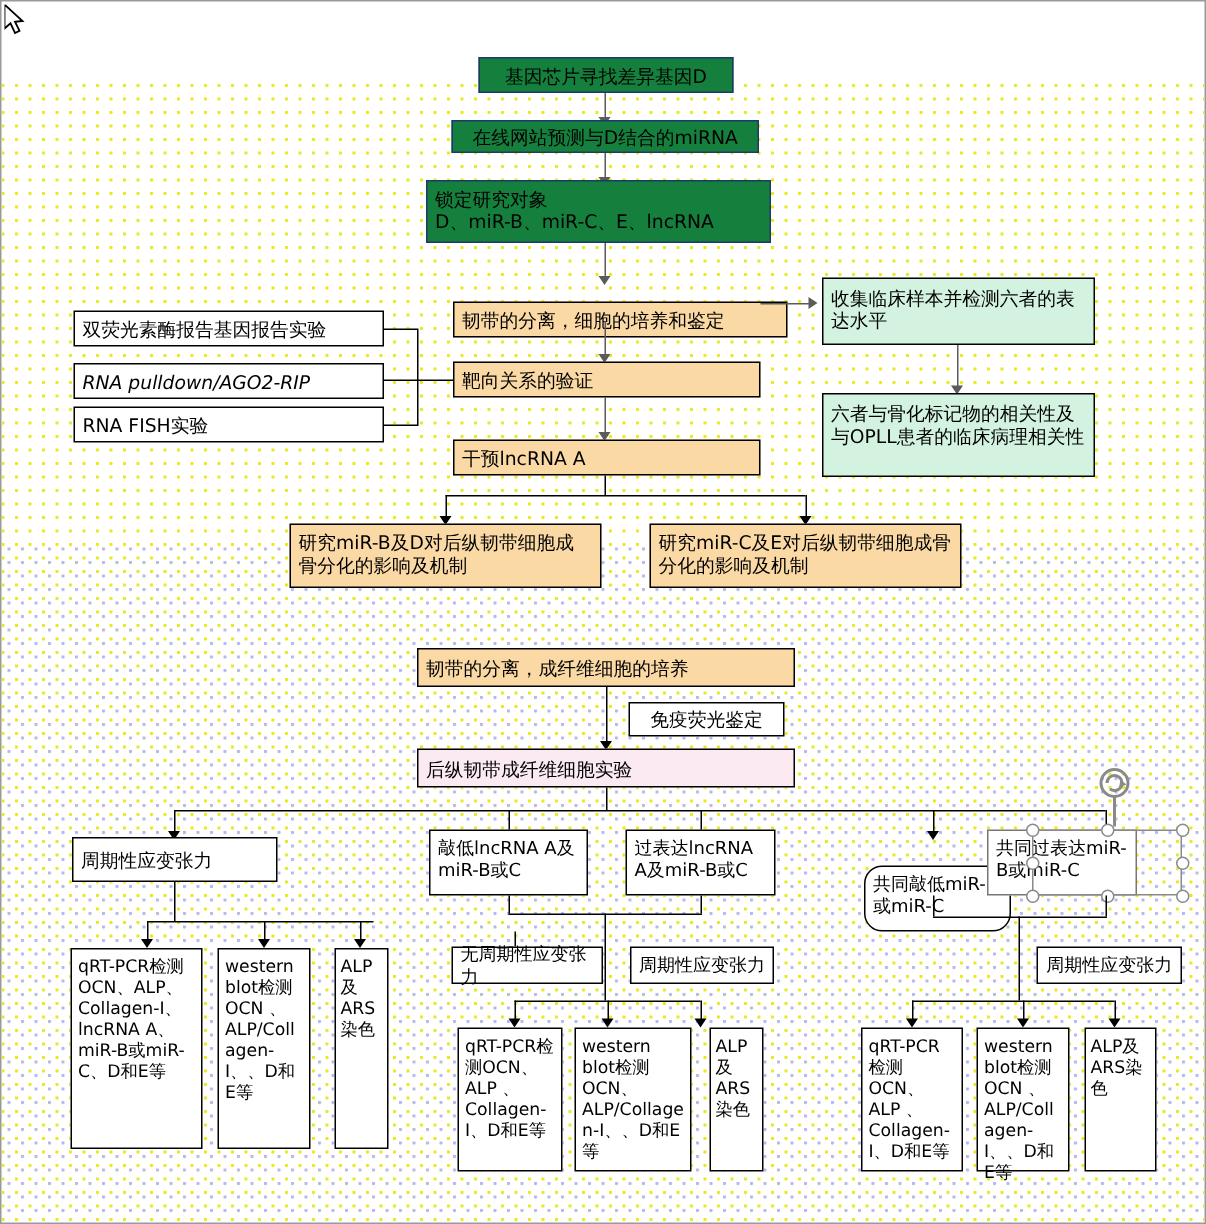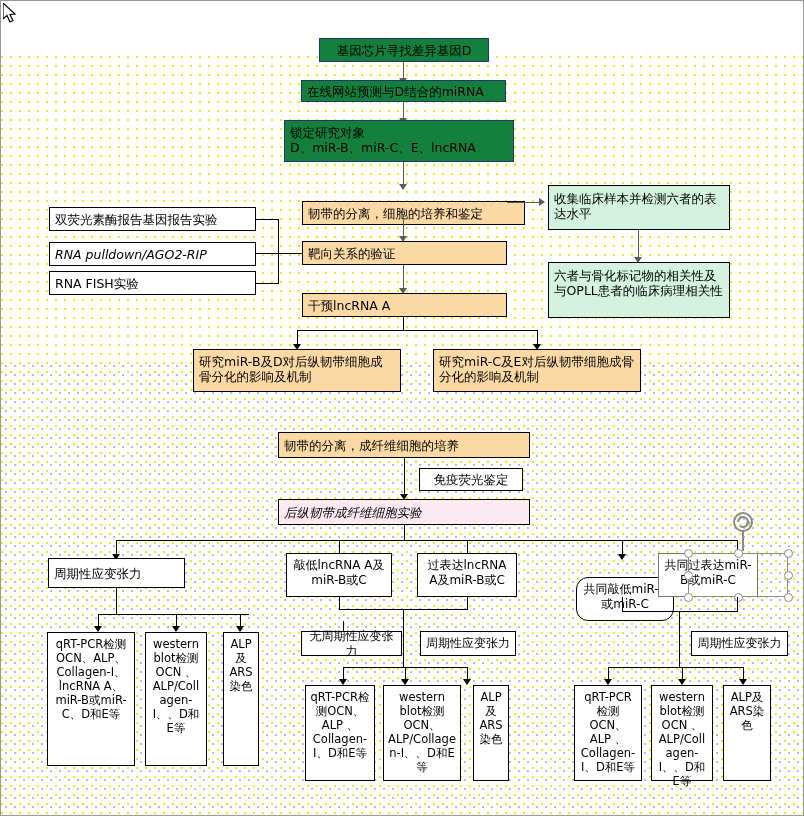--- a/index.html
+++ b/index.html
@@ -47,21 +47,21 @@
     padding: 3px 5px;
     display: flex;
     align-items: center;
     letter-spacing: 0px;
     word-break: break-word;
   }
   .blue  { background: #15803d; border-color: #1b3a6b; }
   .orange{ background: #fbd9a5; border-color: #000000; }
   .green { background: #d3f3e0; border-color: #000000; }
   .pink  { background: #fbeaf2; border-color: #000000; }
-  .white { background: #ffffff; border-color: #000000; text-align: center; }
+  .white { background: #ffffff; border-color: #000000; }
   .tnode { align-items: flex-start; }
 
   
   .ln {
     position: absolute;
     background: #5b5b5b;
   }
   .lnv { width: 1px; }
   .lnh { height: 1px; }
   .lnk { background: #000000; }
@@ -122,21 +122,21 @@
 
   <div id="grid-region"></div>
   <div id="grid-region-2"></div>
 
   <div class="node blue" style="left:318px; top:37px; width:170px; height:24px; justify-content:center;">
     <span>基因芯片寻找差异基因D</span>
   </div>
   <div class="ln lnv" style="left:402px; top:61px; height:17px;"></div>
   <div class="arrow" style="left:398px; top:77px;"></div>
 
-  <div class="node blue" style="left:300px; top:79px; width:205px; height:22px; ">
+  <div class="node blue" style="left:300px; top:79px; width:205px; height:22px; justify-content:center;">
     <span>在线网站预测与D结合的miRNA</span>
   </div>
   <div class="ln lnv" style="left:402px; top:101px; height:17px;"></div>
   <div class="arrow" style="left:398px; top:117px;"></div>
 
   <div class="node blue tnode" style="left:283px; top:119px; width:230px; height:42px; white-space:pre-line; padding-top:4px;">
     <span>锁定研究对象
 D、miR-B、miR-C、E、lncRNA</span>
   </div>
   <div class="ln lnv" style="left:402px; top:161px; height:23px;"></div>
@@ -204,21 +204,21 @@
   <div class="node orange" style="left:277px; top:431px; width:252px; height:26px;">
     <span>韧带的分离，成纤维细胞的培养</span>
   </div>
   <div class="ln lnv lnk" style="left:403px; top:457px; height:38px;"></div>
   <div class="arrow blk" style="left:399px; top:493px;"></div>
 
   <div class="node white" style="left:418px; top:467px; width:104px; height:23px; justify-content:center;">
     <span>免疫荧光鉴定</span>
   </div>
 
-  <div class="node pink" style="left:277px; top:498px; width:252px; height:26px;font-style:italic;">
+  <div class="node pink" style="left:277px; top:498px; width:252px; height:26px;">
     <span>后纵韧带成纤维细胞实验</span>
   </div>
 
   <div class="ln lnv lnk" style="left:403px; top:524px; height:15px;"></div>
   <div class="ln lnh lnk" style="left:115px; top:539px; width:621px;"></div>
   <div class="ln lnv lnk" style="left:115px; top:539px; height:16px;"></div>
   <div class="arrow blk" style="left:111px; top:553px;"></div>
   <div class="ln lnv lnk" style="left:338px; top:539px; height:16px;"></div>
   <div class="arrow blk" style="left:334px; top:553px;"></div>
   <div class="ln lnv lnk" style="left:466px; top:539px; height:16px;"></div>

